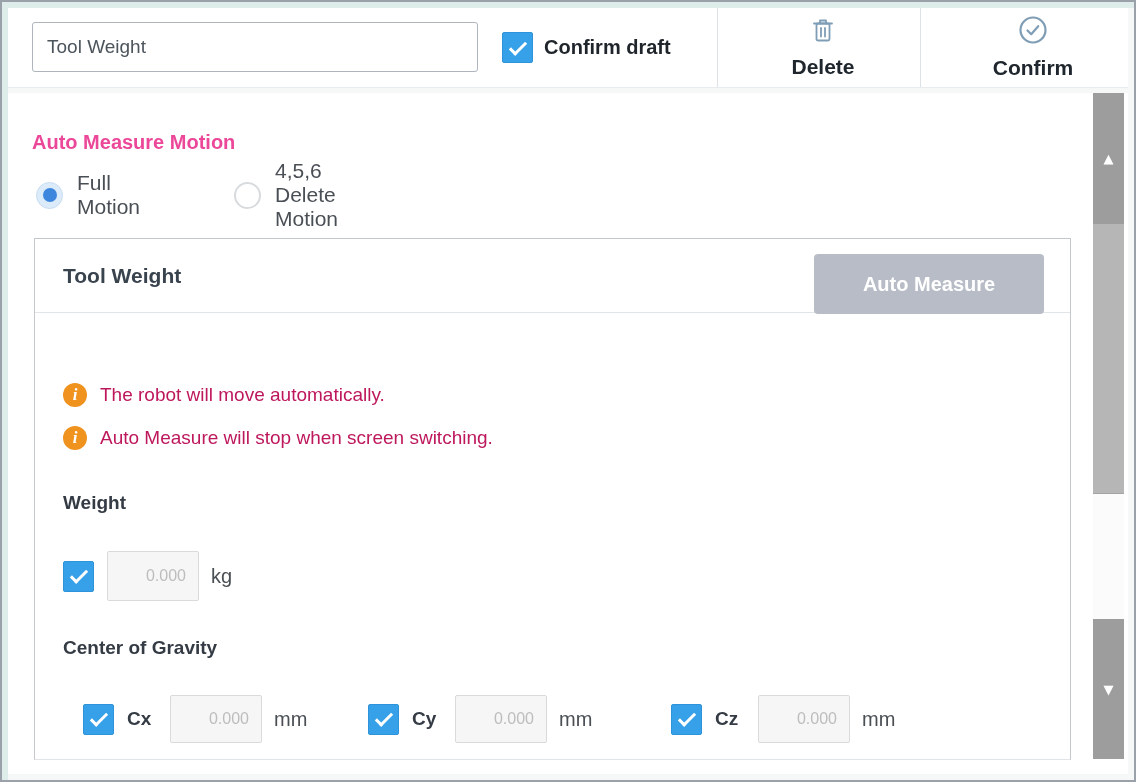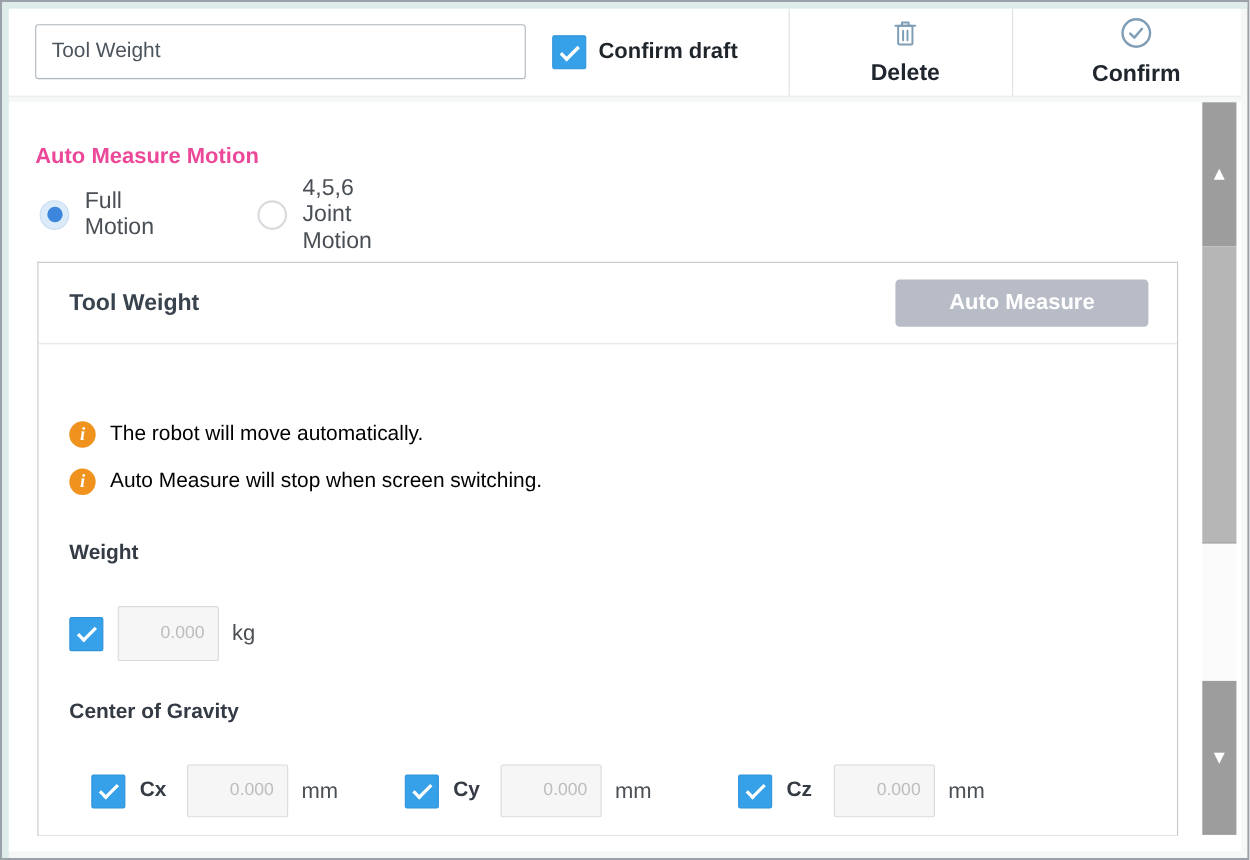--- a/index.html
+++ b/index.html
@@ -74,33 +74,33 @@
 
   
   .panel {
     position:absolute; left:26px; top:145px; width:1037px; height:522px;
     background:#ffffff; border:1px solid #c3c8cc; border-bottom-color:#e2e5e8;
   }
   .panel-header { position:absolute; left:0; top:0; right:0; height:74px; border-bottom:1px solid #e2e5e8; }
   .panel-title { position:absolute; left:28px; top:0; height:74px; display:flex; align-items:center;
     font-size:21px; font-weight:bold; color:#39434e; }
   .auto-measure-btn {
-    position:absolute; right:26px; top:15px; width:230px; height:43px;
+    position:absolute; right:26px; top:15px; width:230px; height:60px;
     background:#b7bcc6; color:#ffffff; font-size:20px; font-weight:bold;
     border:none; border-radius:4px; cursor:pointer; font-family:"Liberation Sans",sans-serif;
   }
   .instruction { position:absolute; left:28px; top:98px; font-size:19.5px; font-weight:bold; color:#3a424c; }
   .notice { position:absolute; left:28px; display:flex; align-items:center; gap:13px; }
   .notice-1 { top:144px; } .notice-2 { top:187px; }
   .info-icon {
     width:24px; height:24px; border-radius:50%; background:#f0921e; color:#ffffff;
     font-family:"Liberation Serif",serif; font-style:italic; font-weight:bold; font-size:17px;
     display:flex; align-items:center; justify-content:center; flex:0 0 auto;
   }
-  .notice-text { font-size:19px; color:#000000;text-align:center; }
+  .notice-text { font-size:19px; color:#be185d;text-align:center; }
 
   .field-heading { position:absolute; left:28px; font-size:19px; font-weight:bold; color:#343b44; }
   .weight-heading { top:253px; } .cog-heading { top:398px; }
 
   .field-row { position:absolute; display:flex; align-items:center; height:54px; }
   .weight-row { left:28px; top:310px; }
   .cog-group-1 { left:28px; top:453px;padding-left:20px; } .cog-group-2 { left:333px; top:453px; } .cog-group-3 { left:636px; top:453px; }
   .field-label { font-size:19px; font-weight:bold; color:#343b44; margin-left:13px; width:30px; }
   .num-input {
     margin-left:13px; width:92px; height:50px; background:#f6f6f6;
@@ -169,21 +169,21 @@
 
     <div class="radio-row">
       <div class="radio-option radio-option-1">
         <span class="radio-outer-on">
           <span class="radio-dot"></span>
         </span>
         <span class="radio-label">Full Motion</span>
       </div>
       <div class="radio-option radio-option-2">
         <span class="radio-outer-off"></span>
-        <span class="radio-label">4,5,6 Joint Motion</span>
+        <span class="radio-label">4,5,6 Delete Motion</span>
       </div>
     </div>
 
     <div class="panel">
       <div class="panel-header">
         <div class="panel-title">Tool Weight</div>
         <button class="auto-measure-btn">Auto Measure</button>
       </div>
 
 

